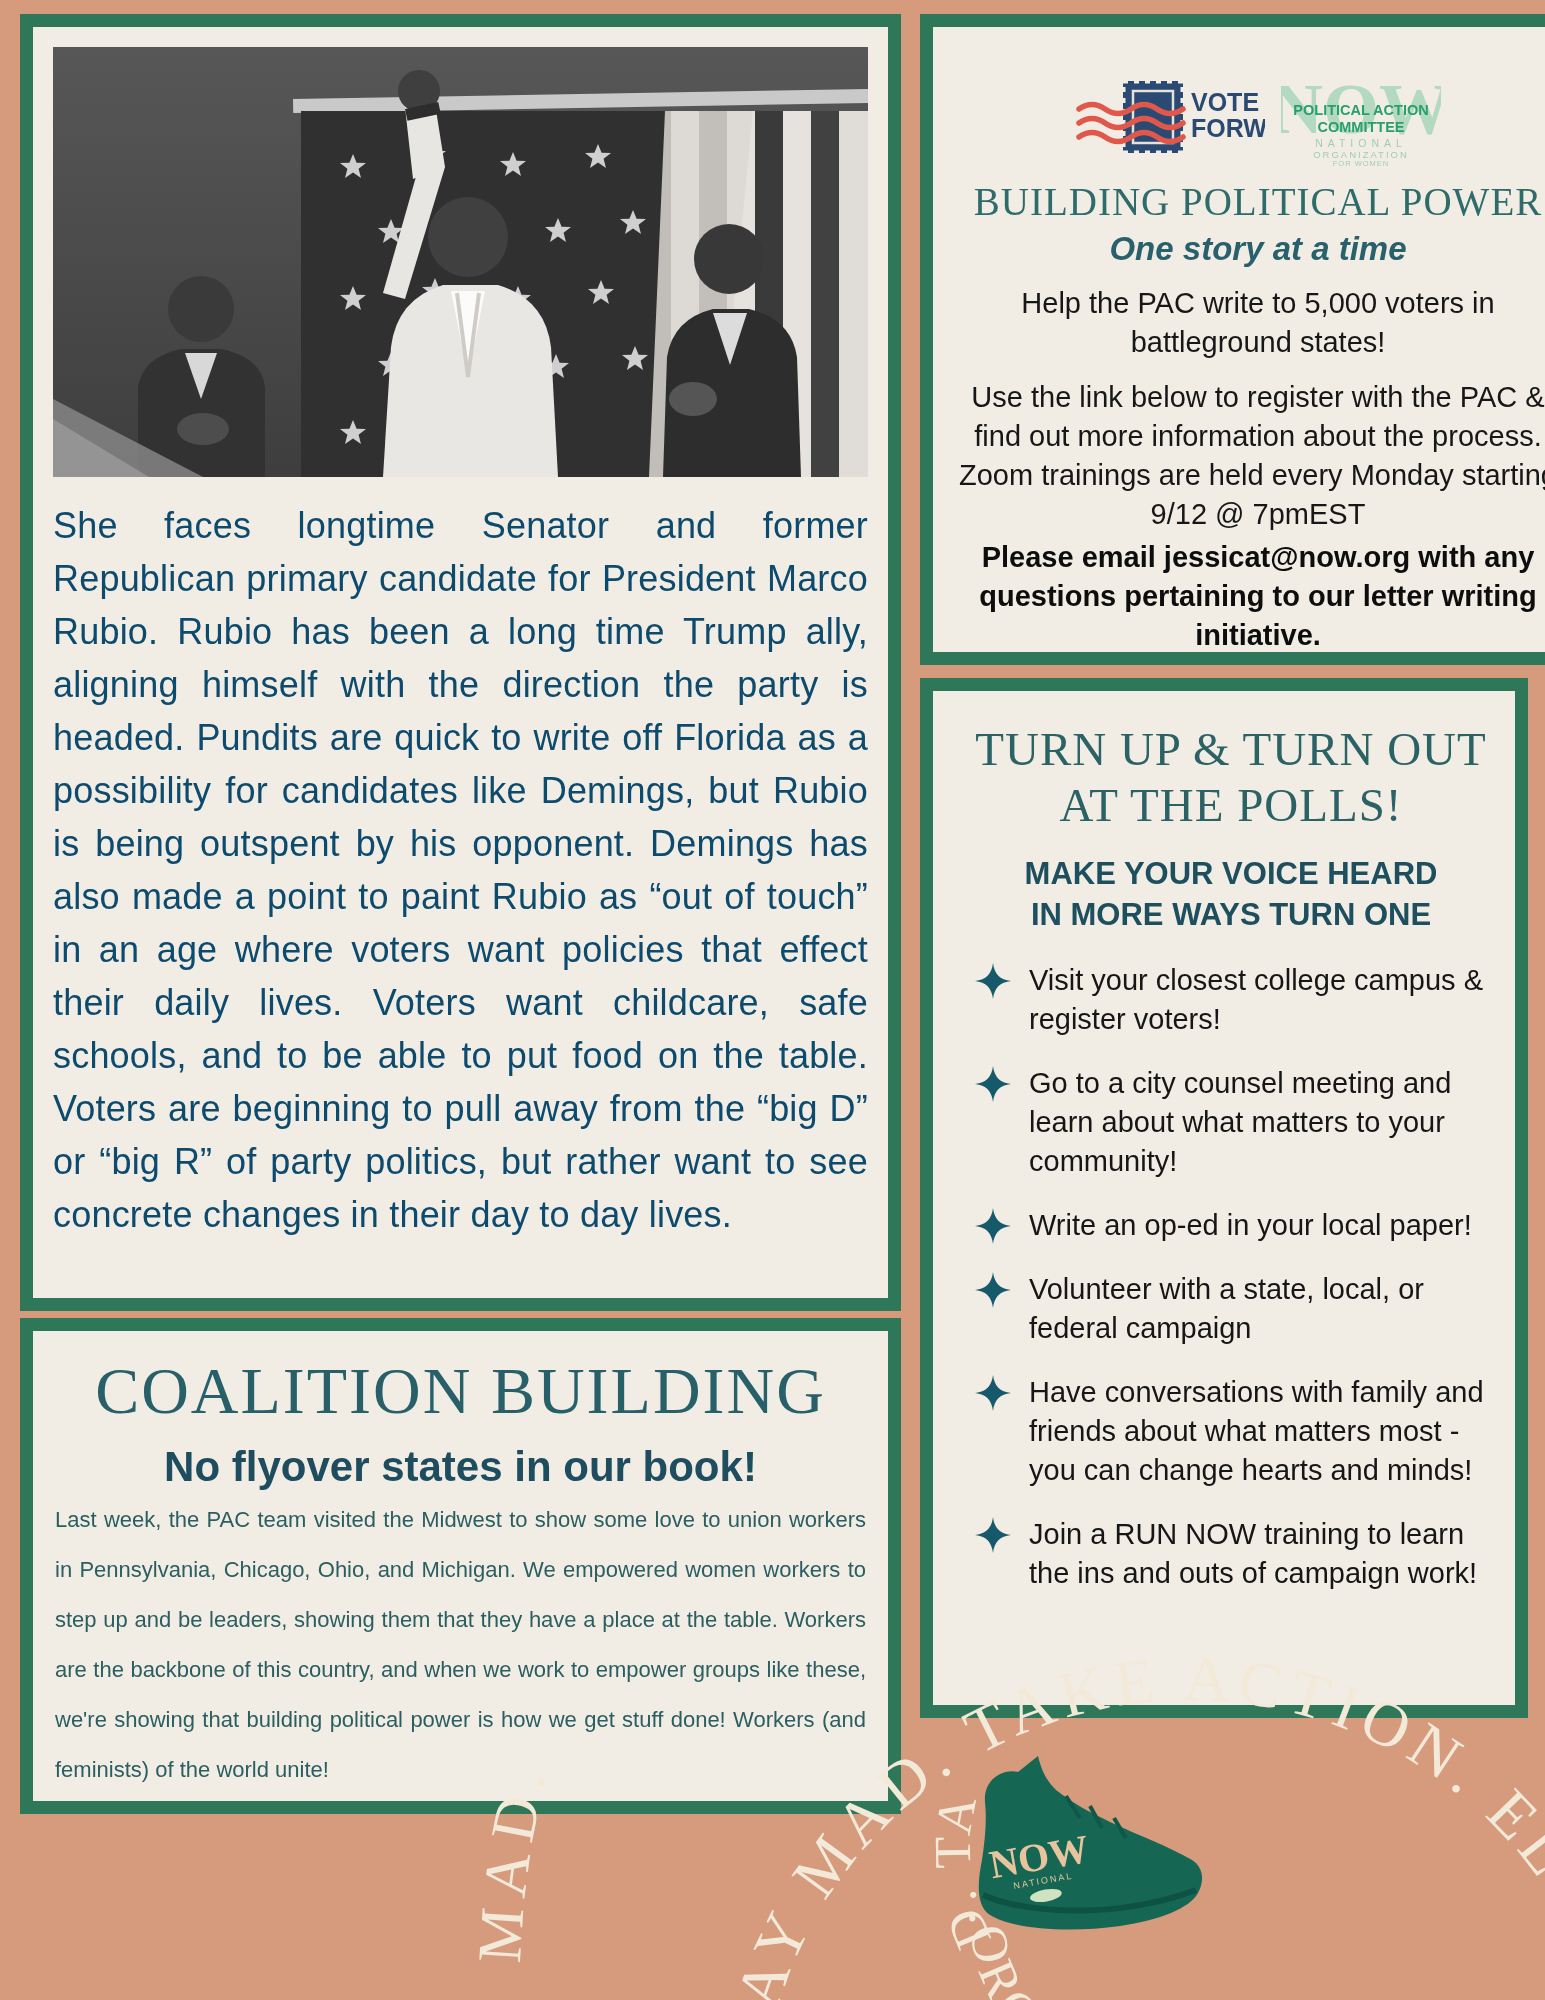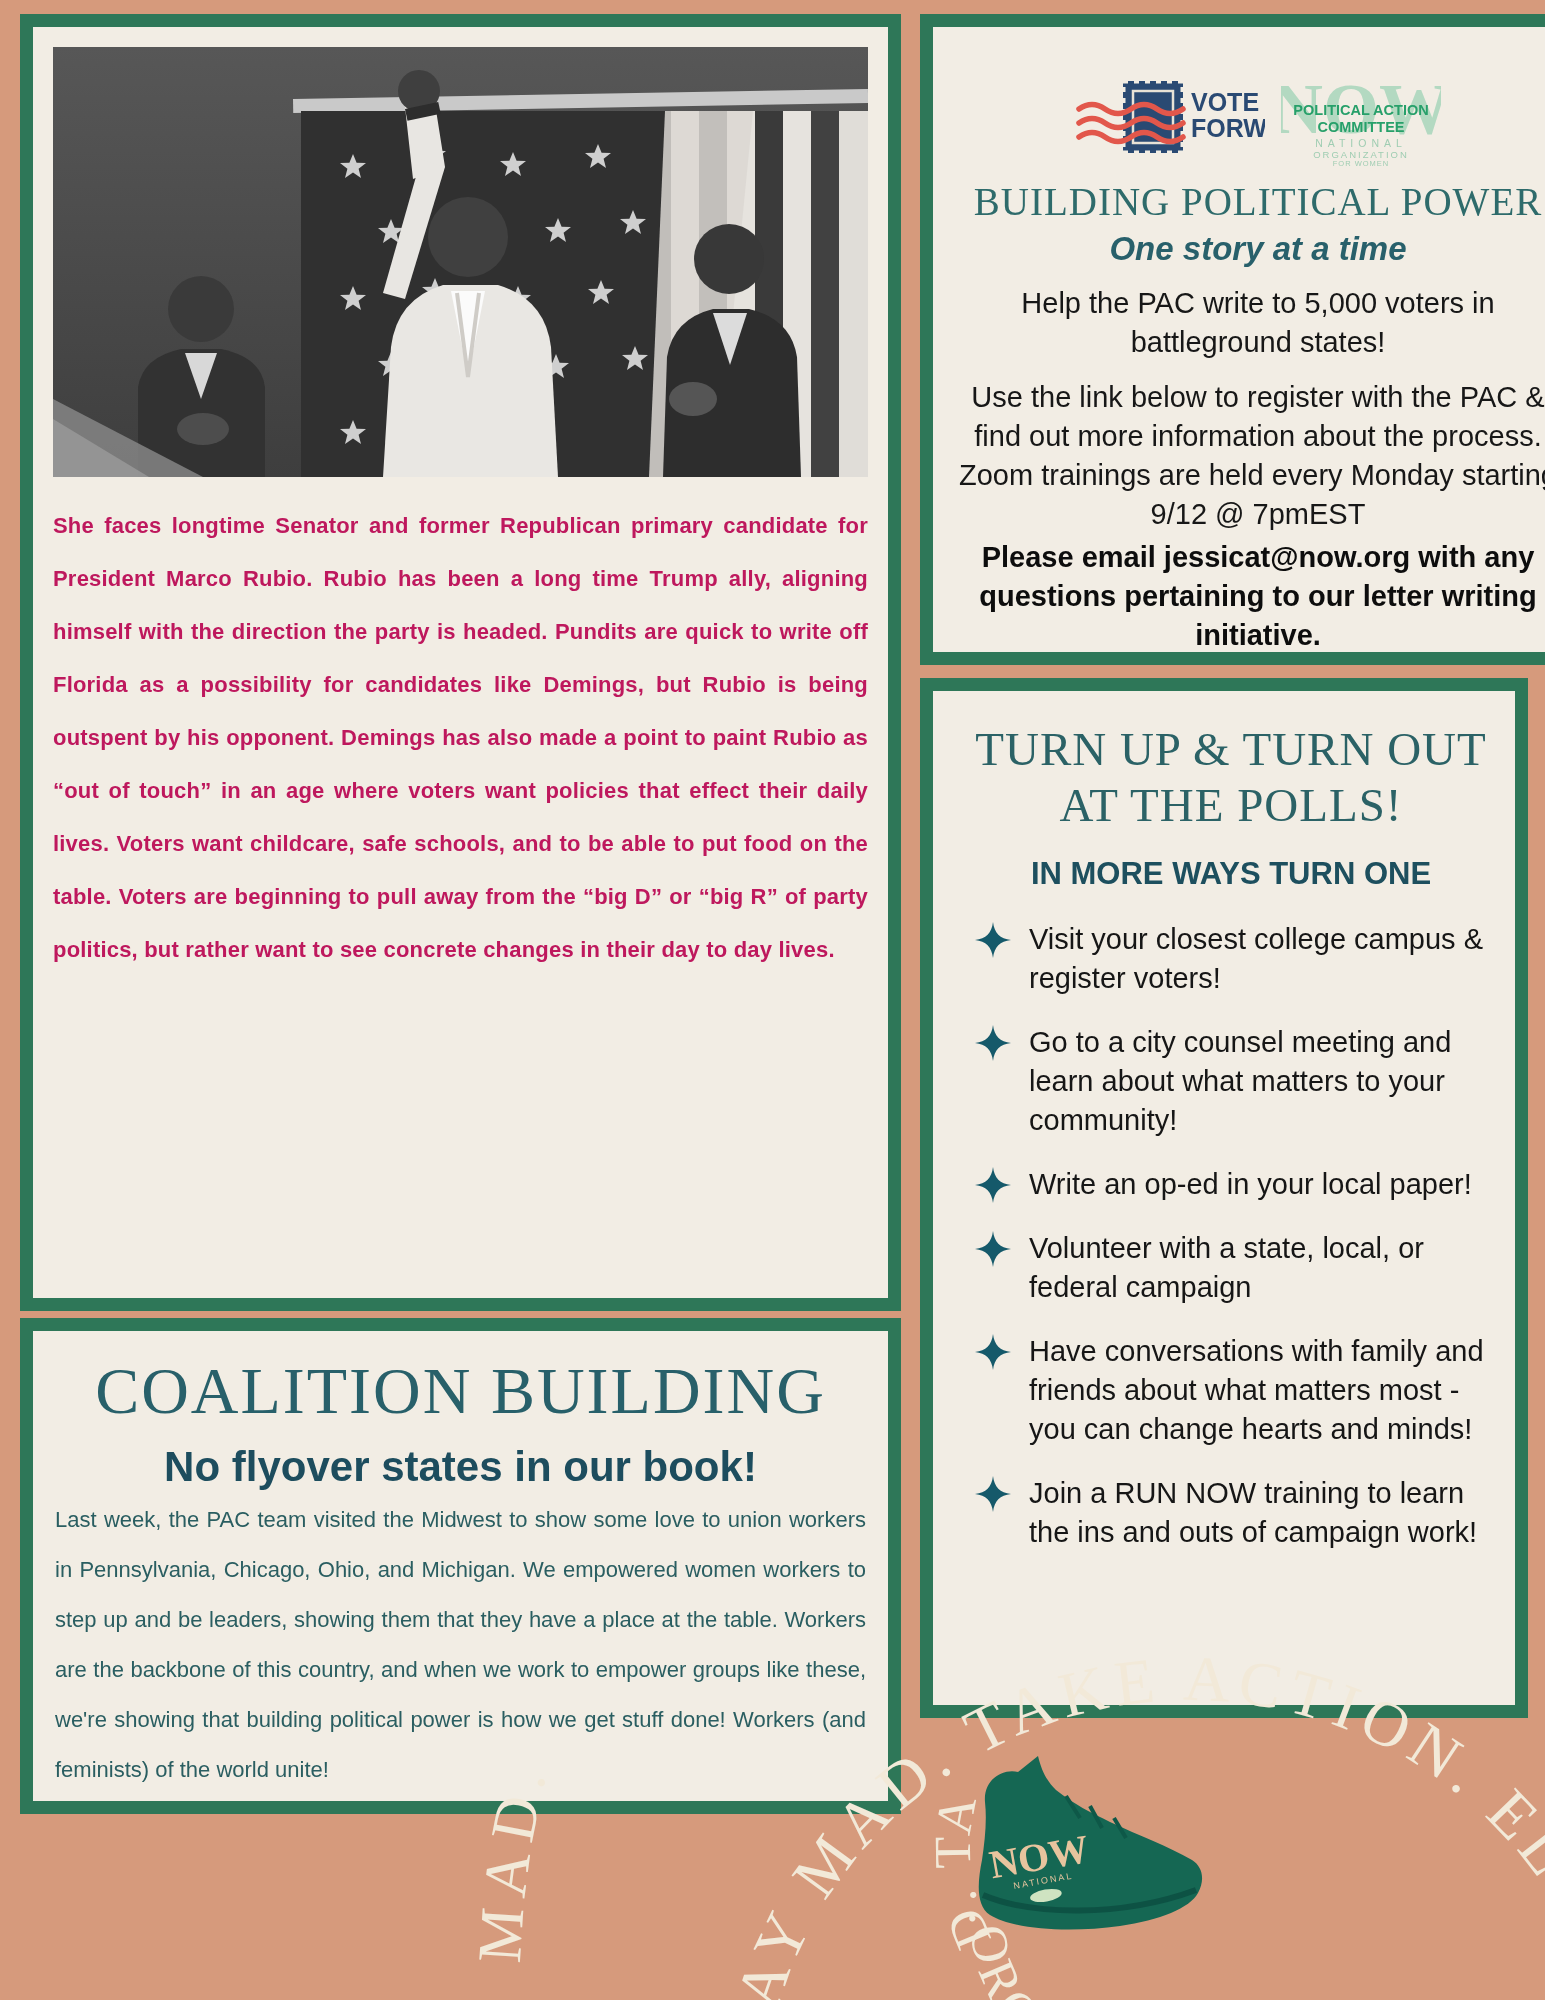--- a/index.html
+++ b/index.html
@@ -9,22 +9,22 @@
     font-family:"Liberation Sans","DejaVu Sans",sans-serif;
   }
   .box{position:absolute;background:#f2ede4;border:13px solid #2e7758;box-sizing:border-box;}
   .left-top{left:20px;top:14px;width:881px;height:1297px;padding:20px 20px 0 20px;}
   .left-bottom{left:20px;top:1318px;width:881px;height:496px;padding:16px 22px 0 22px;}
   .right-top{left:920px;top:14px;width:676px;height:651px;padding:14px 20px 0 20px;text-align:center;}
   .right-mid{left:920px;top:678px;width:608px;height:1040px;padding:30px 28px 0 42px;text-align:center;}
 
   .photo-wrap{width:100%;height:430px;overflow:hidden;background:#474747;}
   .article-body{
-    margin-top:22px;font-size:22px;line-height:53px;color:#be185d;
-    text-align:justify;letter-spacing:.2px;font-weight:bold;
+    margin-top:22px;font-size:36px;line-height:53px;color:#0c4a6e;
+    text-align:justify;letter-spacing:.2px;
   }
 
   .serif-title{font-family:"Liberation Serif","DejaVu Serif",serif;font-weight:400;color:#2c6569;}
   .coalition-title{font-size:66px;text-align:center;letter-spacing:2px;margin:6px 0 14px 0;color:#28606a;}
   .coalition-sub{font-size:42px;font-weight:bold;color:#1d4d5e;text-align:center;margin-bottom:4px;}
   .coalition-body{font-size:22px;line-height:50px;color:#2a5e61;text-align:justify;}
 
   .logo-row{display:flex;justify-content:center;align-items:center;gap:16px;margin:26px 0 12px 0;}
   .power-title{font-size:39px;letter-spacing:1px;color:#2e6b6b;margin:4px 0 2px 0;}
   .power-sub{font-size:33px;font-style:italic;font-weight:bold;color:#28606b;margin:6px 0 16px 0;}
@@ -152,20 +152,21 @@
   <div class="power-p" style="margin-bottom:4px;">Use the link below to register with the PAC &amp; find out more information about the process. Zoom trainings are held every Monday starting 9/12 @ 7pmEST</div>
   <div class="power-p bold">Please email jessicat@now.org with any questions pertaining to our letter writing initiative.</div>
 </div>
 
 <div class="box right-mid">
   <div class="serif-title turnout-title">
     <div>TURN UP &amp; TURN OUT</div>
     <div>AT THE POLLS!</div>
   </div>
   <div class="turnout-sub">
+    <div>MAKE YOUR VOICE HEARD</div>
     <div>IN MORE WAYS TURN ONE</div>
   </div>
   <div class="action-list">
     <div class="action-item">
       <svg class="sparkle" width="36" height="36" viewBox="0 0 24 24">
           <path d="M12 0 C12.9 7.4 16.6 11.1 24 12 C16.6 12.9 12.9 16.6 12 24 C11.1 16.6 7.4 12.9 0 12 C7.4 11.1 11.1 7.4 12 0 Z" fill="#15596a"></path>
         </svg>
       <div class="action-text">Visit your closest college campus &amp; register voters!</div>
     </div>
     <div class="action-item">

